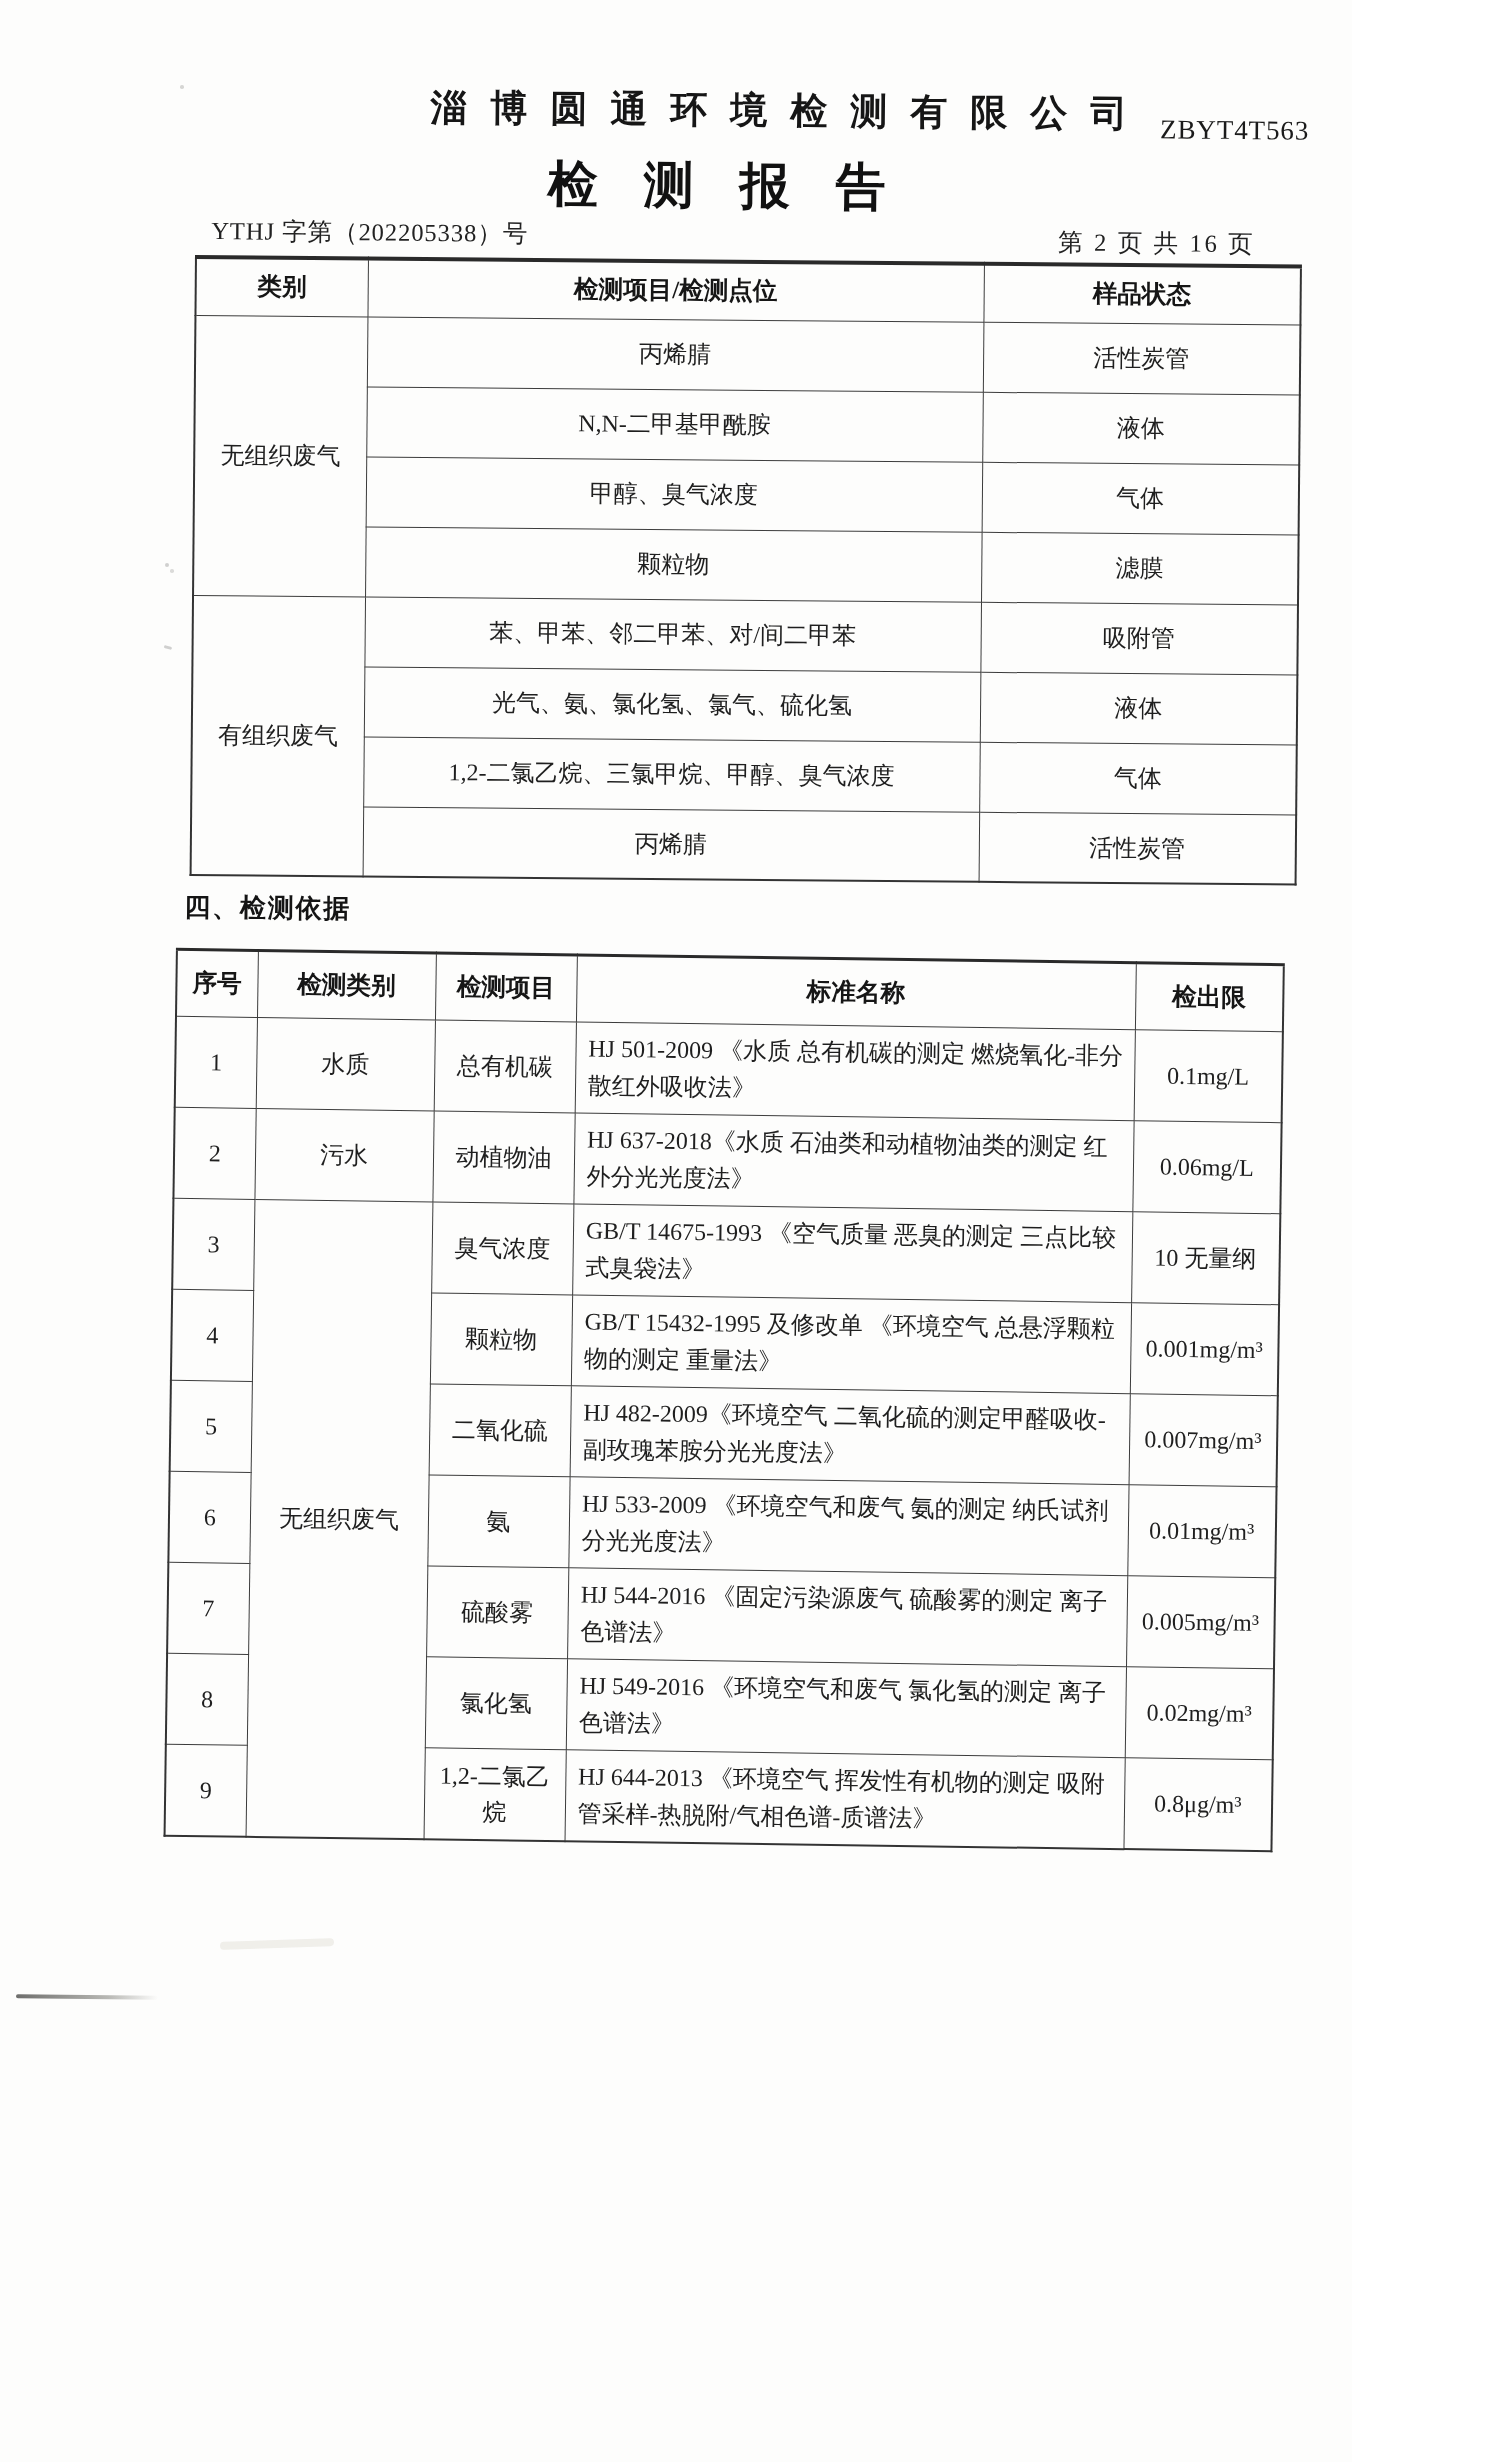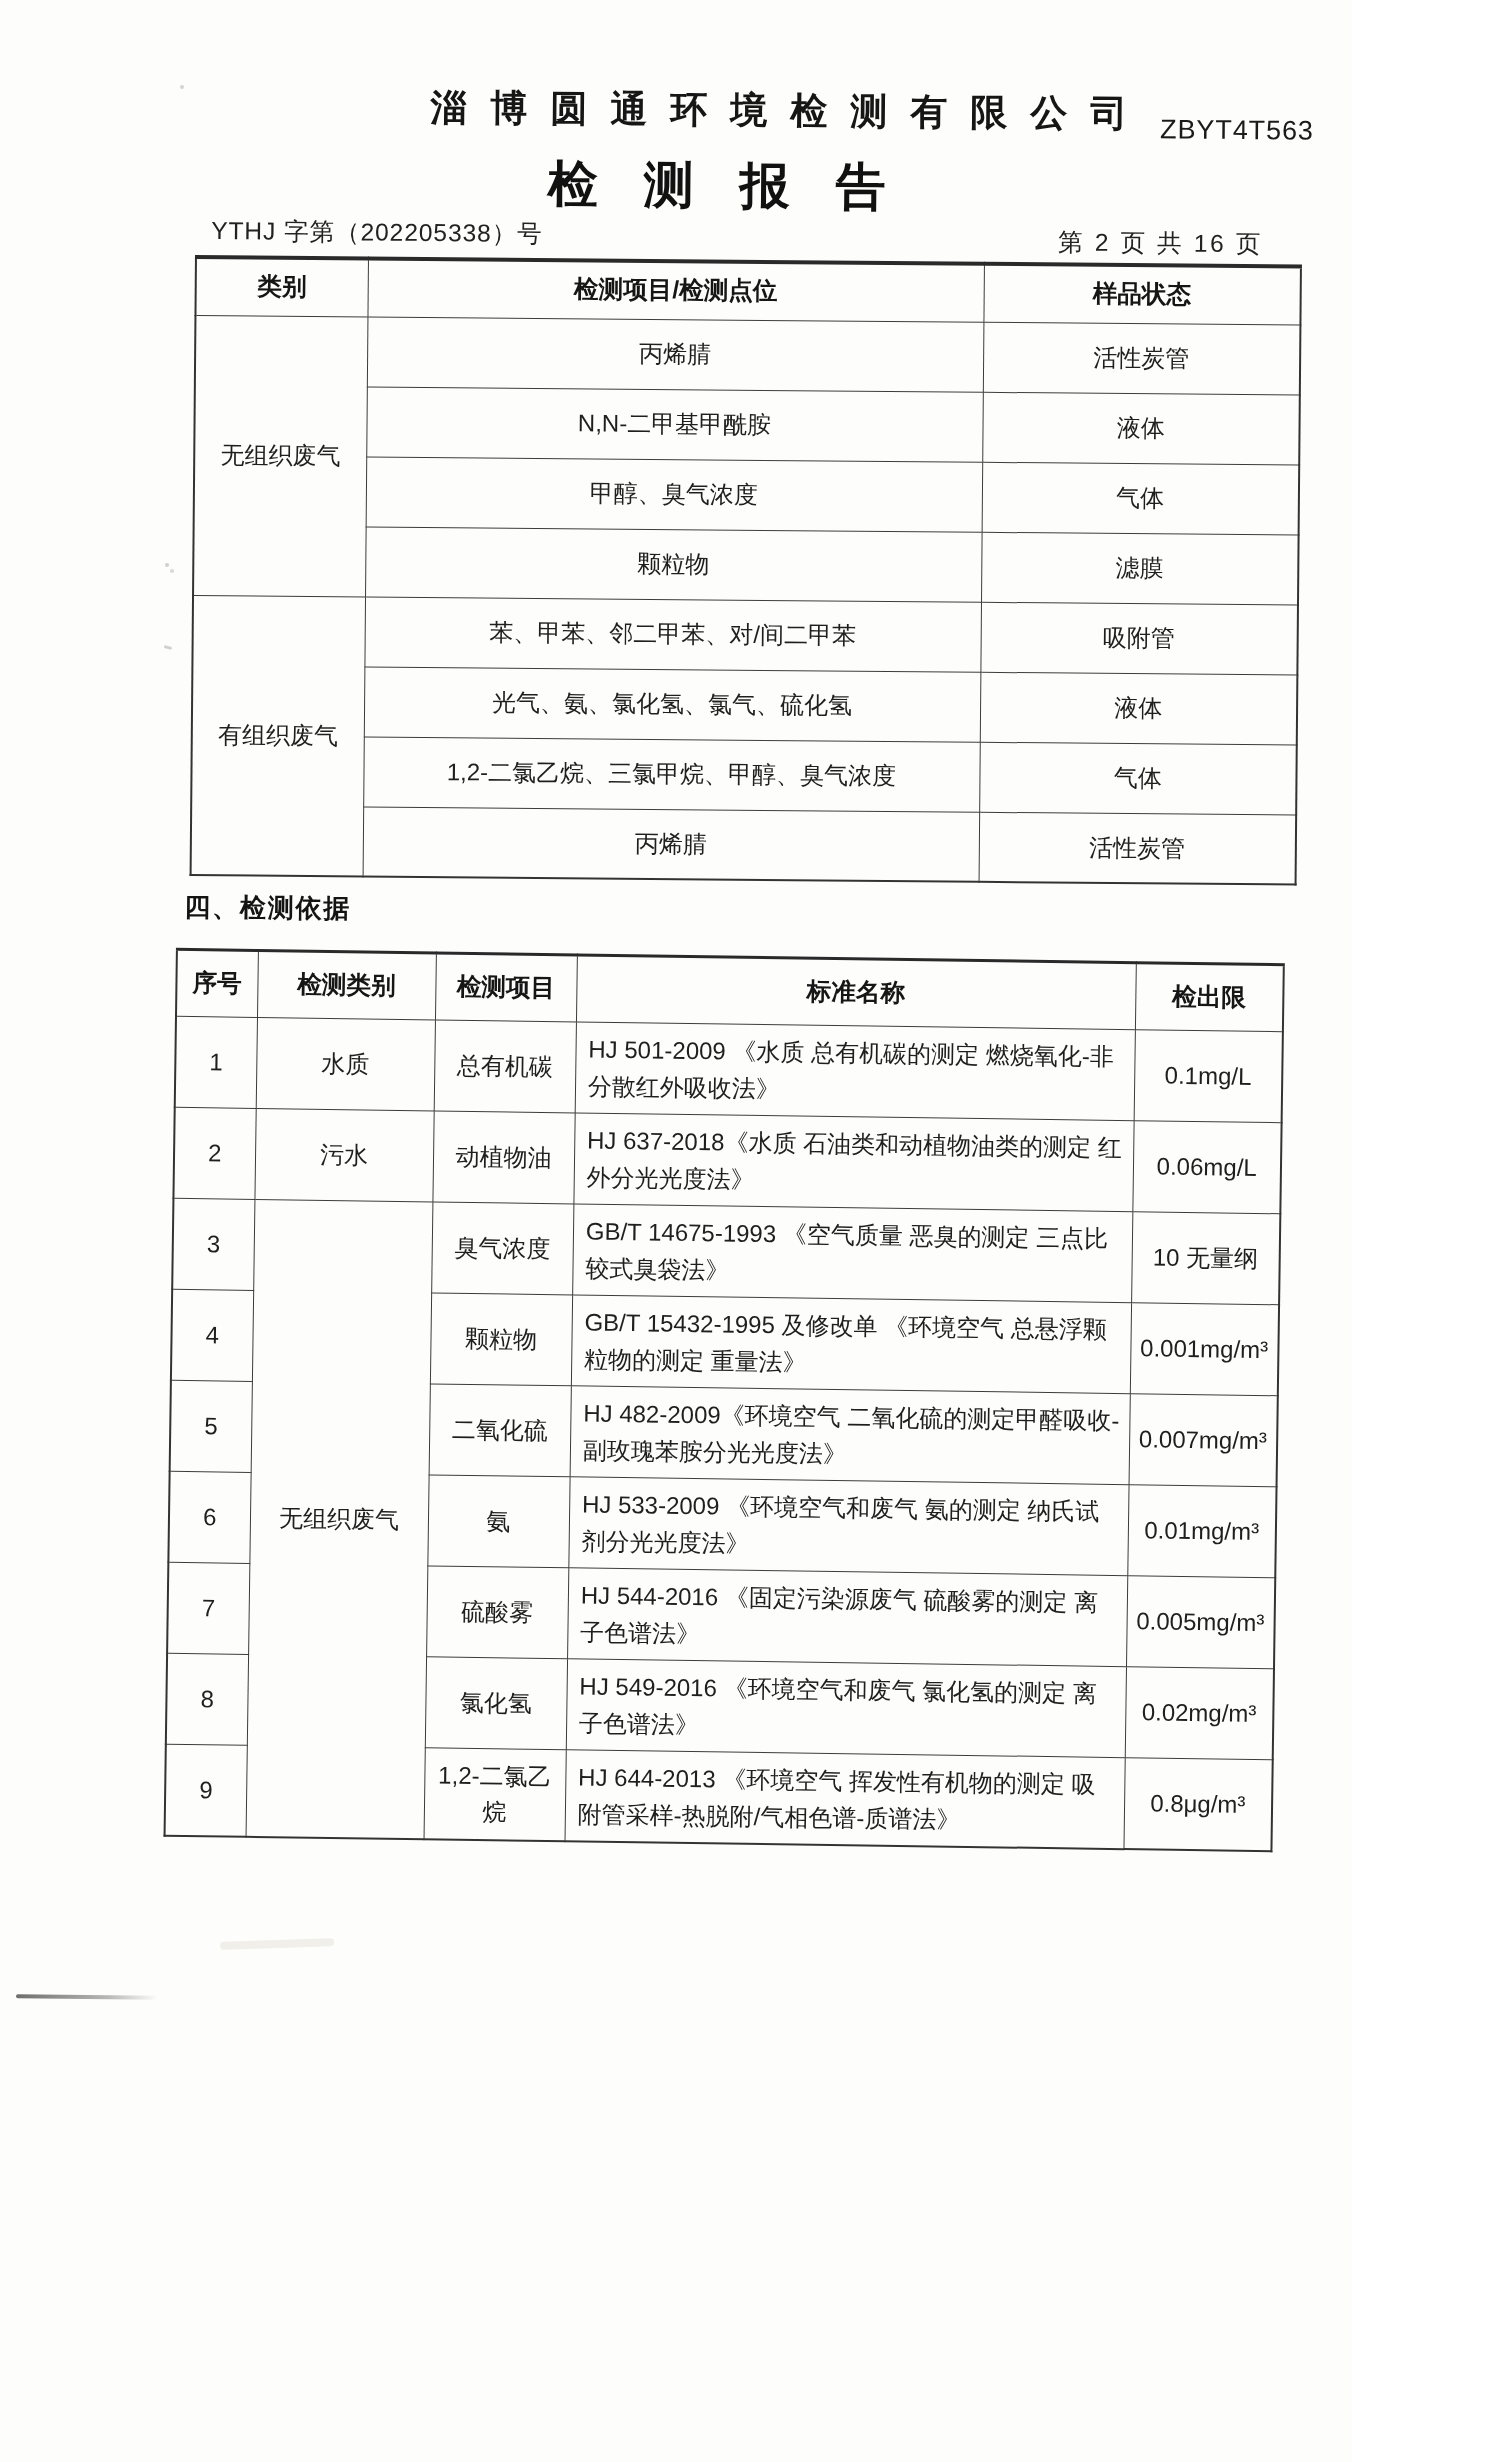--- a/index.html
+++ b/index.html
@@ -1,21 +1,21 @@
 <!DOCTYPE html>
 <html style="font-size:14px"><head>
 <meta charset="utf-8">
 <style>
   html,body{margin:0;padding:0;background:#ffffff;}
   .page{
     position:relative;
     width:1352px;height:2462px;
     background:#fdfdfc;
     overflow:hidden;
-    font-family:Liberation Sans, sans-serif;
+    font-family:Liberation Serif, serif;
     color:#1e1e1e;
   }
   .tilt{
     position:absolute;inset:0;
     transform:rotate(0.5deg);
     transform-origin:202px 255px;
   }
   
   .company{
     position:absolute;left:429px;top:81px;

